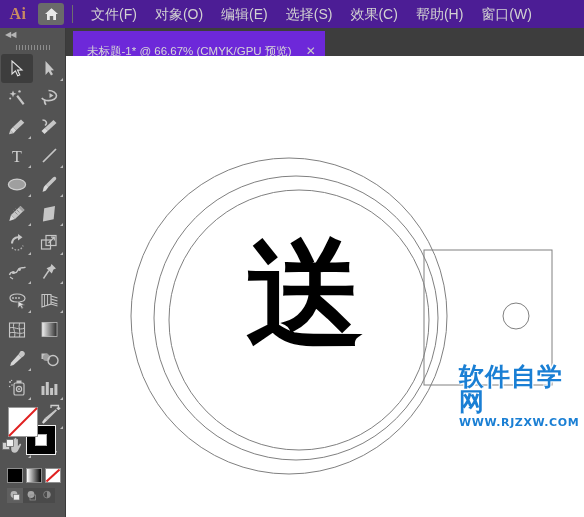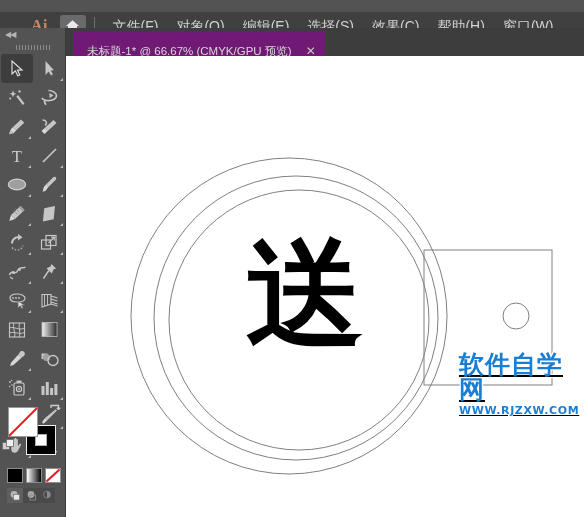--- a/index.html
+++ b/index.html
@@ -6,23 +6,23 @@
   html, body {
     width: 584px; height: 517px;
     overflow: hidden;
     background: #535353;
     font-family: "Liberation Sans", "DejaVu Sans", sans-serif;
   }
   #app { position: relative; width: 584px; height: 517px; }
 
   
   .menubar {
-    position: absolute; left: 0; top: 12px; width: 584px; height: 28px;
-    background: #404040;
-    display: flex; align-items: center; justify-content: center;
+    position: absolute; left: 0; top: 0; width: 584px; height: 28px;
+    background: #4c1d95;
+    display: flex; align-items: center;
   }
   .ai-logo {
     width: 36px; text-align: center;
     color: #c98b62; font-size: 16px; font-weight: bold;
     letter-spacing: 0.5px;
     font-family: "Liberation Serif", "DejaVu Serif", serif;
   }
   .home-btn {
     width: 26px; height: 22px;
     background: #6a6a6a; border-radius: 3px;
@@ -41,21 +41,21 @@
 
   
   .tabbar {
     position: absolute; left: 66px; top: 28px;
     width: 518px; height: 28px;
     background: #3d3d3d;
   }
   .doc-tab {
     position: absolute; left: 7px; top: 3px;
     height: 40px;
-    background: #701a75;
+    background: #6d28d9;
     display: flex; align-items: center;
     padding: 0 9px 0 14px;
   }
   .doc-tab-label {
     color: #d6d6d6; font-size: 11.5px; white-space: nowrap;
   }
   .doc-tab-close {
     color: #c8c8c8; font-size: 12px; margin-left: 14px; line-height: 1;
   }
 
@@ -140,23 +140,22 @@
   .canvas {
     position: absolute; left: 66px; top: 56px;
     width: 518px; height: 461px;
     background: #ffffff;
     overflow: hidden;
   }
   .canvas svg { position: absolute; left: 0; top: 0; }
 
   
   .watermark {
-    position: absolute; left: 393px; top: 296px;
+    position: absolute; left: 393px; top: 308px;
     pointer-events: none;
-    text-decoration: underline;
   }
   .wm-cn {
     font-size: 25px; font-weight: bold; color: #1a7fd4;
     letter-spacing: 1px; line-height: 1;
     font-family: "DejaVu Sans", "Liberation Sans", sans-serif;
     text-shadow: 0 0 2px #ffffff, 0 0 2px #ffffff, 1px 1px 0 #ffffff, -1px -1px 0 #ffffff;
   }
   .wm-en {
     font-size: 11px; font-weight: bold; color: #1a7fd4;
     letter-spacing: 0.6px; line-height: 1; margin-top: 3px;

